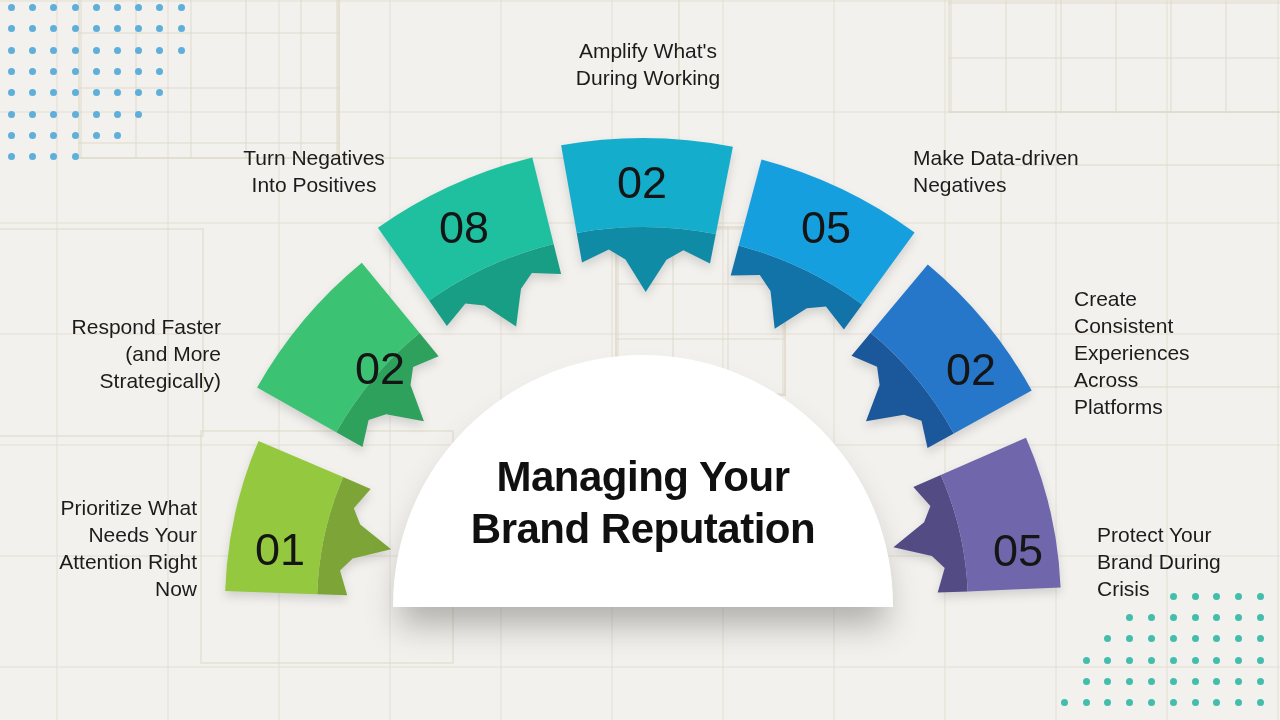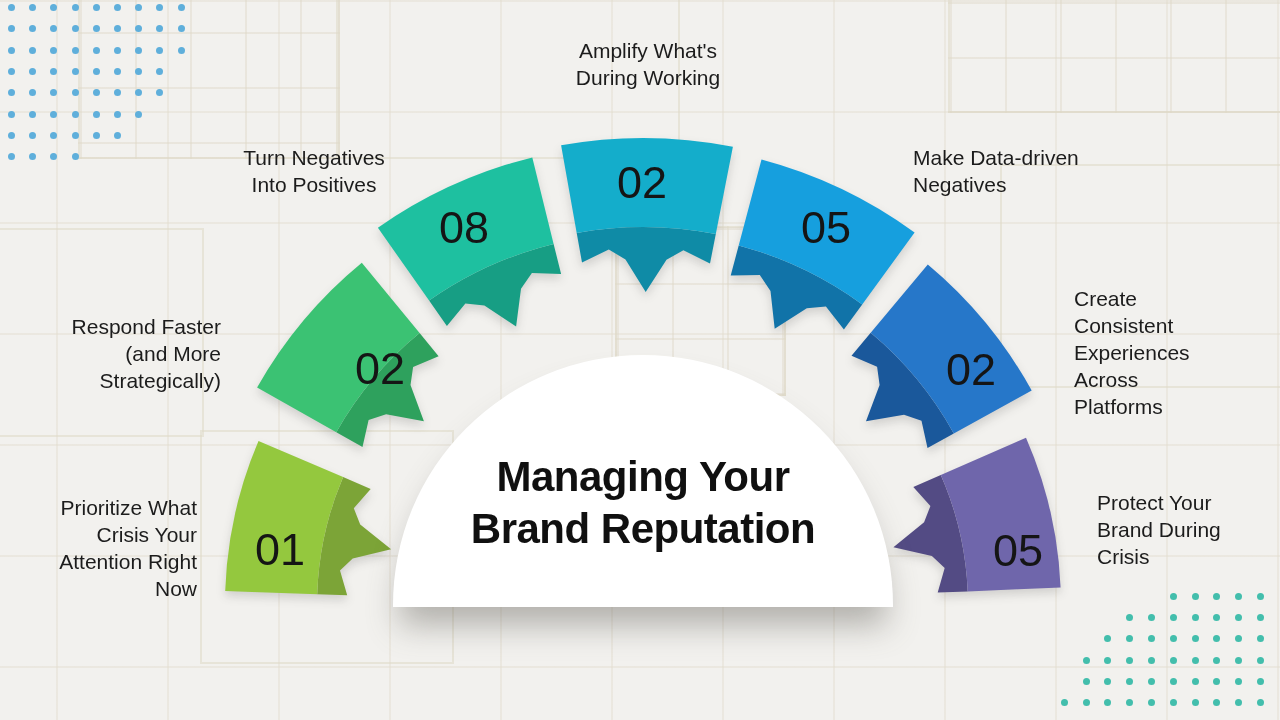--- a/index.html
+++ b/index.html
@@ -199,21 +199,21 @@
       </g>
     </svg>
 
   <div class="dome">
     <div class="dome-title">Managing Your
 Brand Reputation</div>
   </div>
 
 <div class="seg-num" style="left: 280px; top: 549px;">01</div>
     <div class="seg-label" style="left: 17px; top: 494px; width: 180px; text-align: right;">Prioritize What
-Crisis Your
+Needs Your
 Attention Right
 Now</div>
     <div class="seg-num" style="left: 340px; top: 368px; margin-left: 40px;">02</div>
     <div class="seg-label" style="left: 21px; top: 313px; width: 200px; text-align: right;">Respond Faster
 (and More
 Strategically)</div>
     <div class="seg-num" style="left: 464px; top: 227px;">08</div>
     <div class="seg-label" style="left: 168px; top: 144px; width: 200px; text-align: center; padding-left: 46px;">Turn Negatives
 Into Positives</div>
     <div class="seg-num" style="left: 642px; top: 182px;">02</div>
@@ -222,16 +222,16 @@
     <div class="seg-num" style="left: 826px; top: 227px;">05</div>
     <div class="seg-label" style="left: 913px; top: 144px; width: 230px; text-align: left;">Make Data-driven
 Negatives</div>
     <div class="seg-num" style="left: 971px; top: 369px;">02</div>
     <div class="seg-label" style="left: 1074px; top: 285px; width: 180px; text-align: left;">Create
 Consistent
 Experiences
 Across
 Platforms</div>
     <div class="seg-num" style="left: 1018px; top: 550px;">05</div>
-    <div class="seg-label" style="left: 1097px; top: 489px; width: 175px; text-align: left;">Protect Your
+    <div class="seg-label" style="left: 1097px; top: 521px; width: 175px; text-align: left;">Protect Your
 Brand During
 Crisis</div>
   </div>
 
 </body></html>

